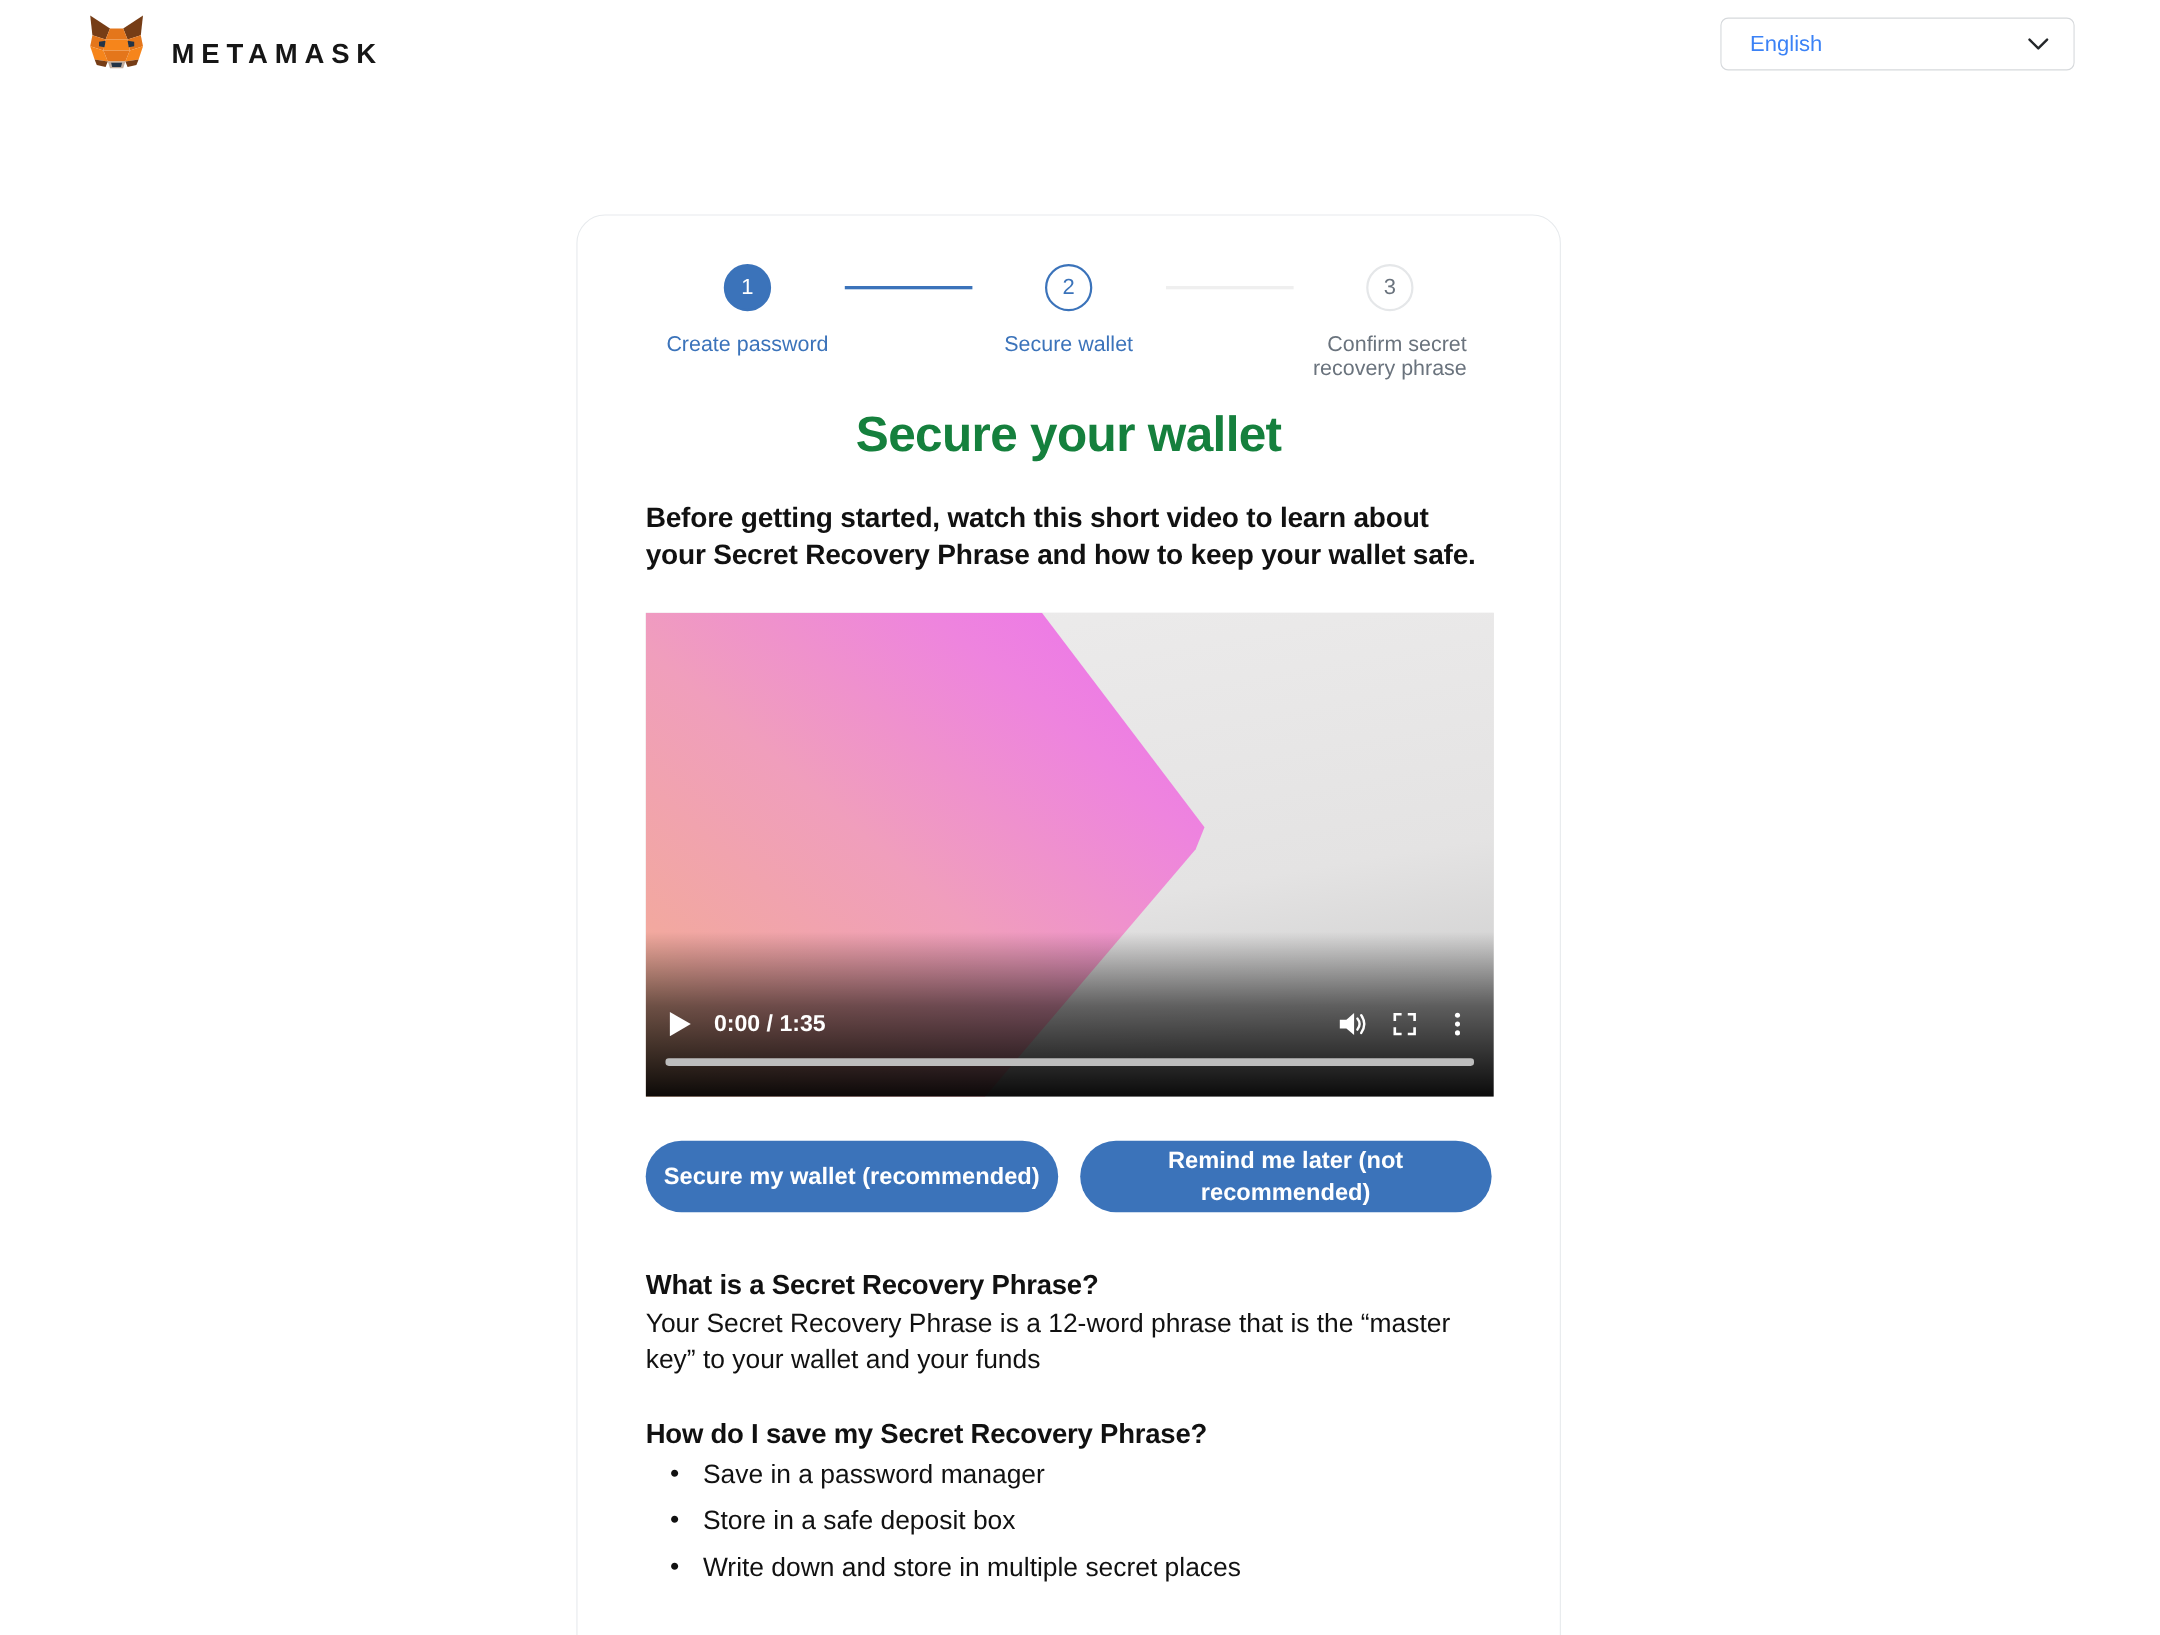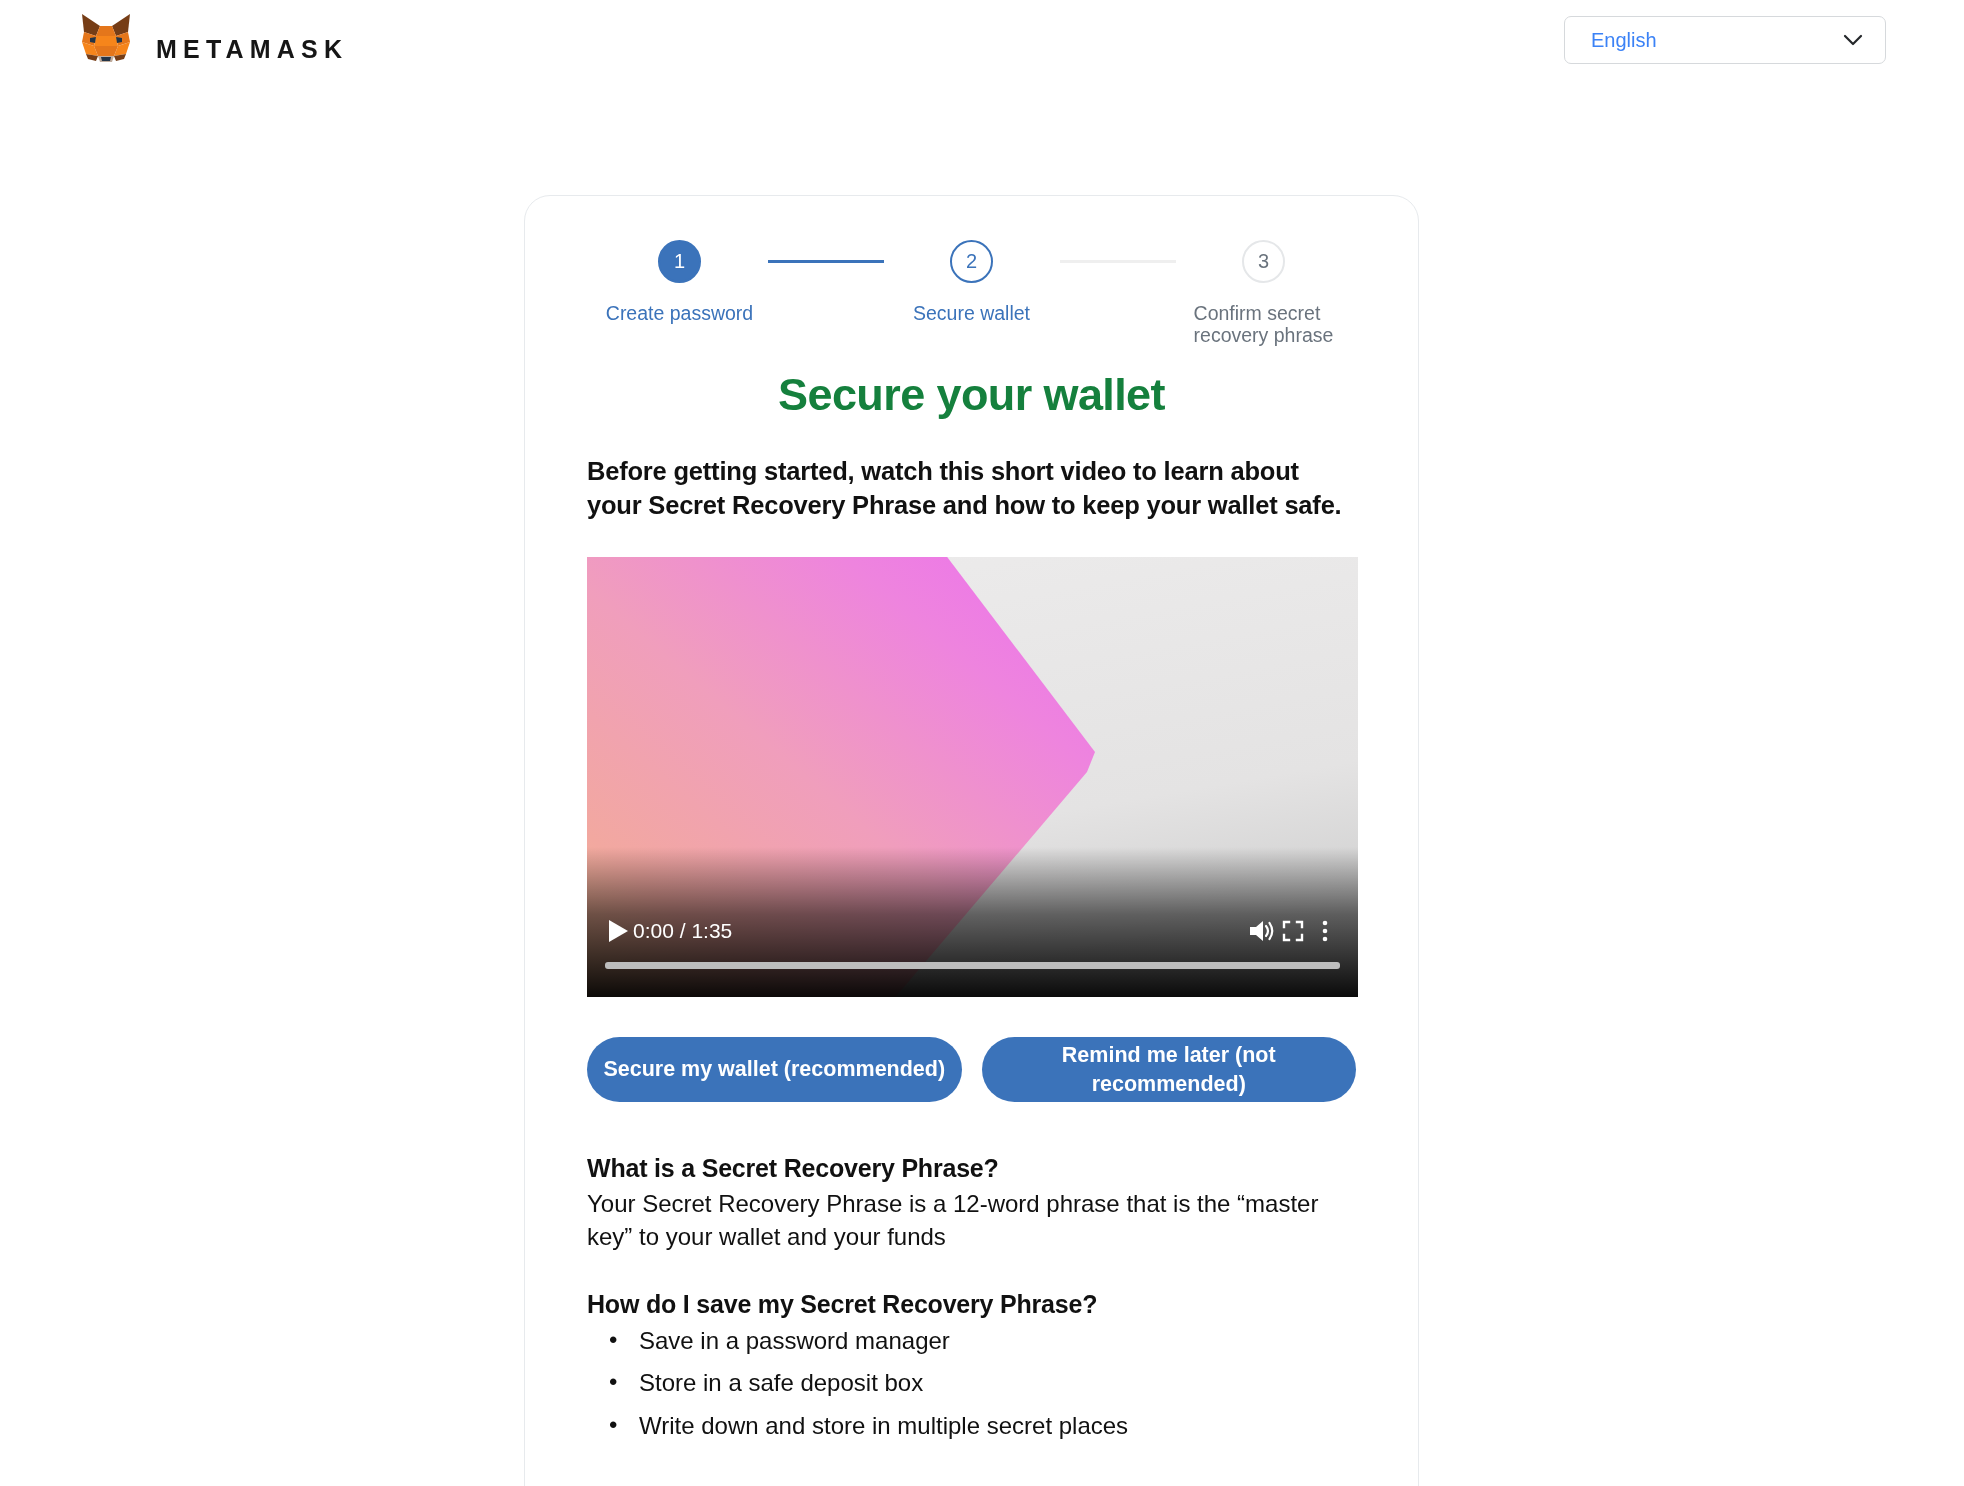--- a/index.html
+++ b/index.html
@@ -89,21 +89,21 @@
     background: #fff;
     box-sizing: border-box;
   }
   .bubble.done { background: #3b73ba; color: #fff; border: 2px solid #3b73ba; }
   .bubble.active { background: #fff; color: #3b73ba; border: 2px solid #3b73ba; }
   .bubble.todo { background: #fff; color: #6a737d; border: 2px solid #e5e7e9; }
 
   .step-label {
     margin-top: 20px;
     font-size: 19.5px;
-    text-align: left;
+    text-align: right;
     line-height: 1.12;
     white-space: pre-line;
   }
   .step-label.on { color: #3b73ba; }
   .step-label.off { color: #6a737d; }
 
   .conn {
     height: 3px;
     width: 116px;
     margin-top: 20px;
@@ -153,21 +153,22 @@
   .controls {
     position: absolute;
     left: 0; right: 0; bottom: 0;
     height: 96px;
     padding: 0 18px;
   }
   .ctl-row {
     height: 60px;
     display: flex;
     align-items: center;
-    gap: 2px;
+    gap: 18px;
+    font-weight: bold;
   }
   .play-btn { width: 26px; height: 28px; cursor: pointer; flex: 0 0 auto; }
   .time {
     color: #fff;
     font-size: 21px;
     font-family: "Liberation Sans", sans-serif;
     white-space: nowrap;
   }
   .spacer { flex: 1 1 auto; }
   .ctl-icon { width: 30px; height: 30px; cursor: pointer; flex: 0 0 auto; }

